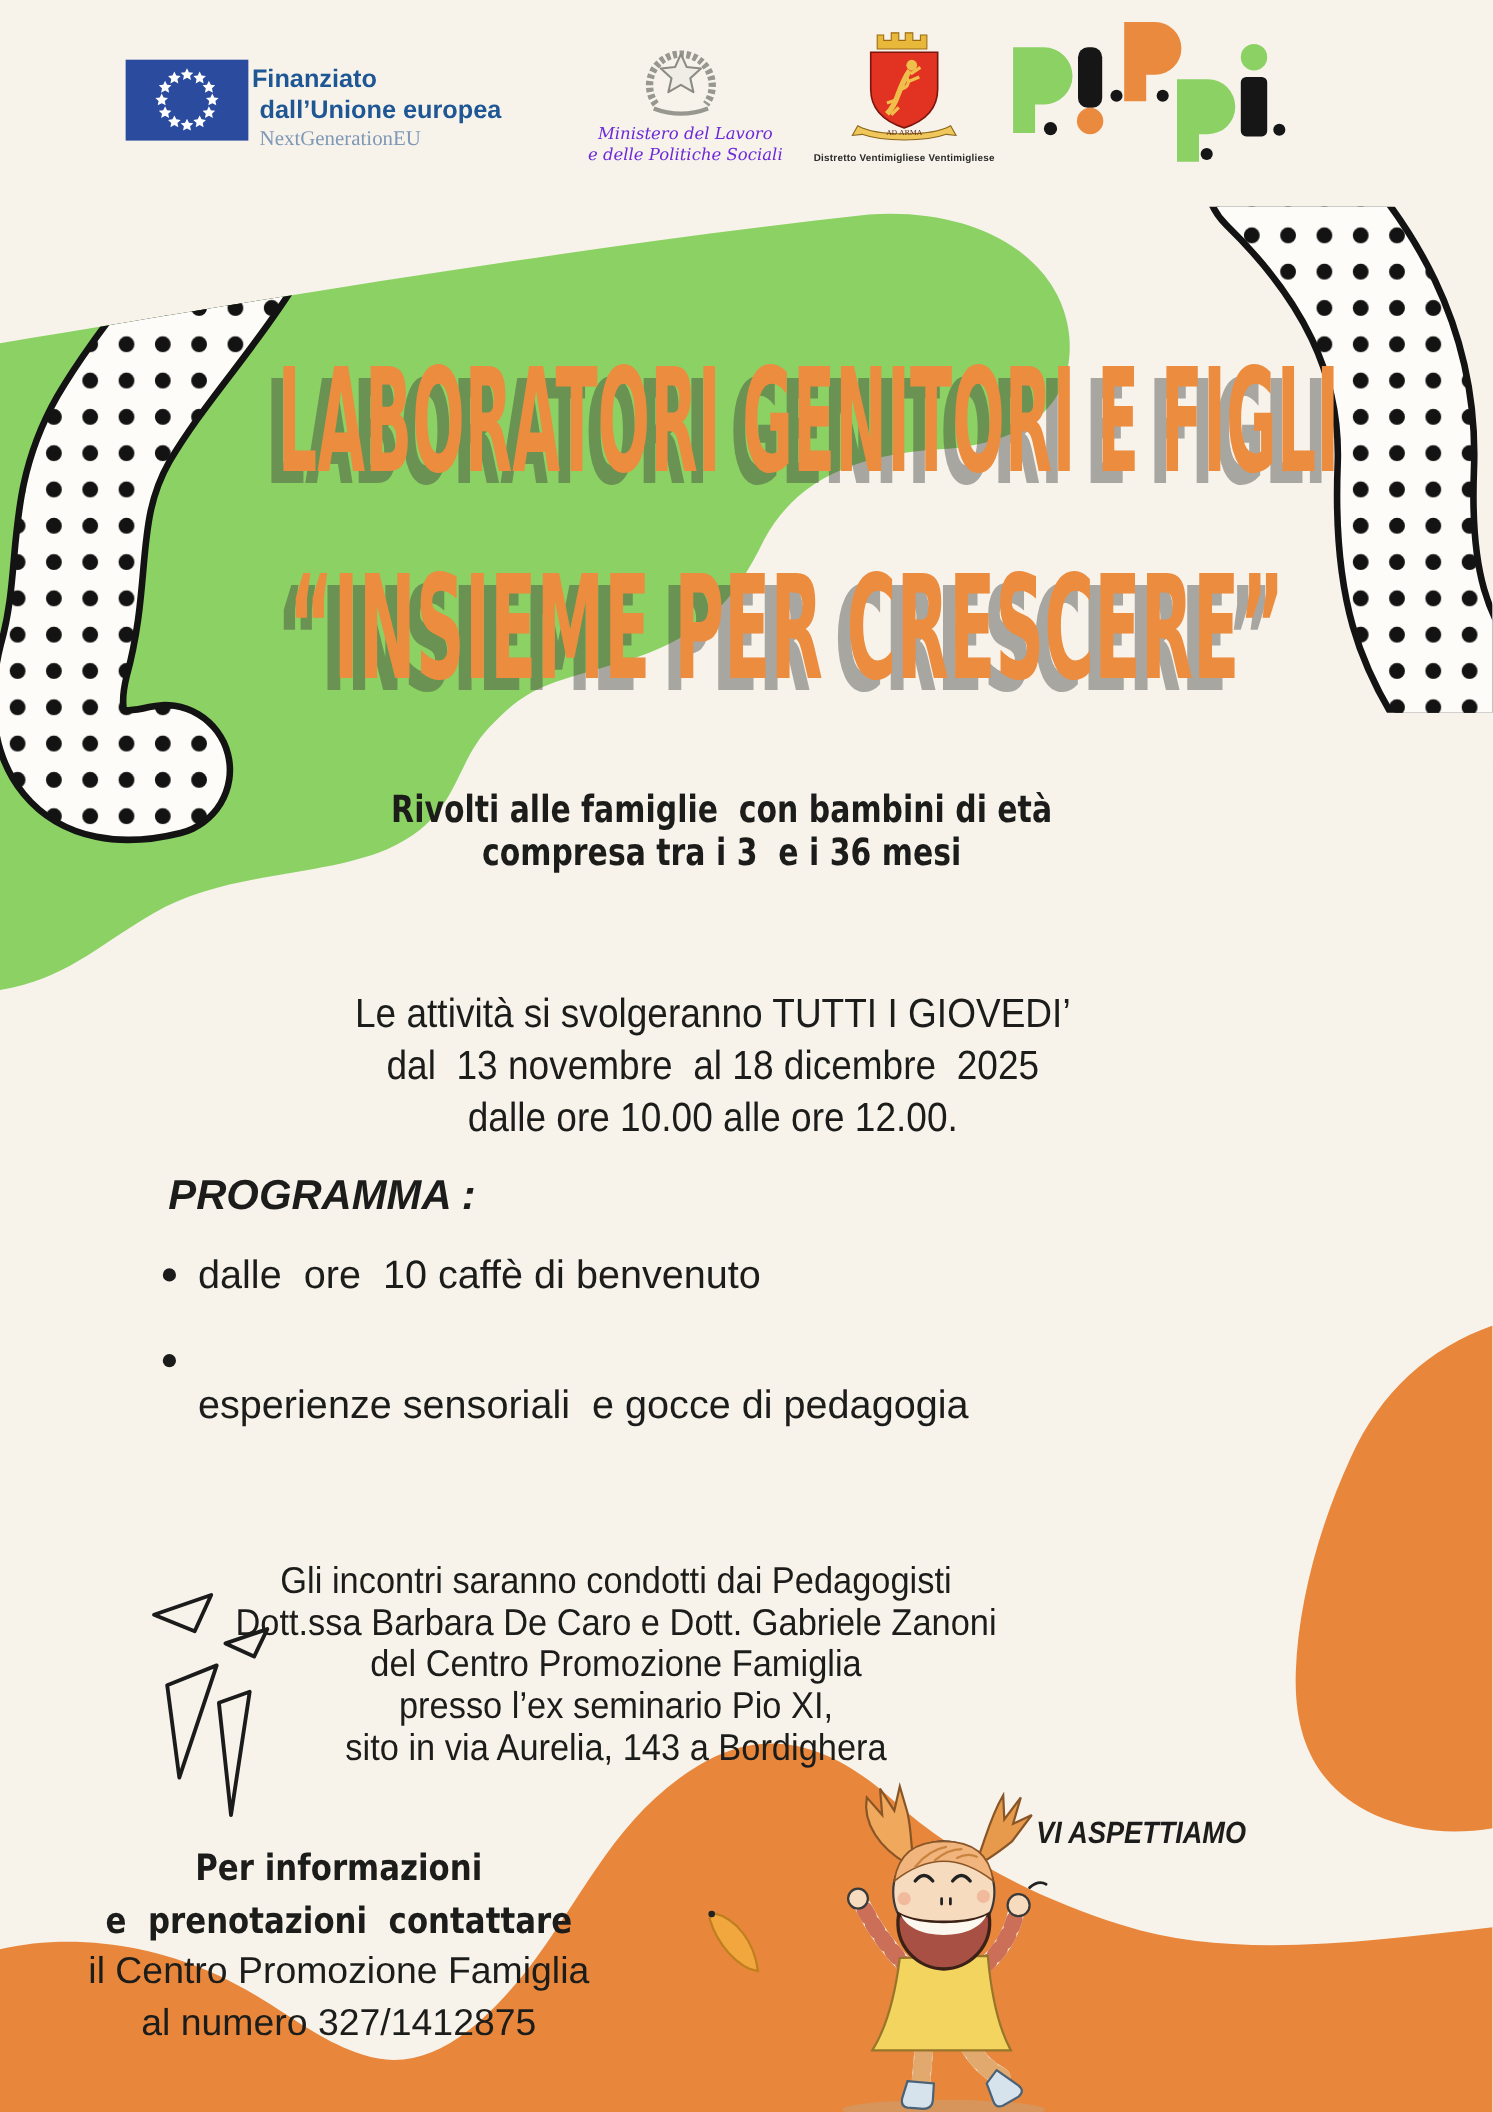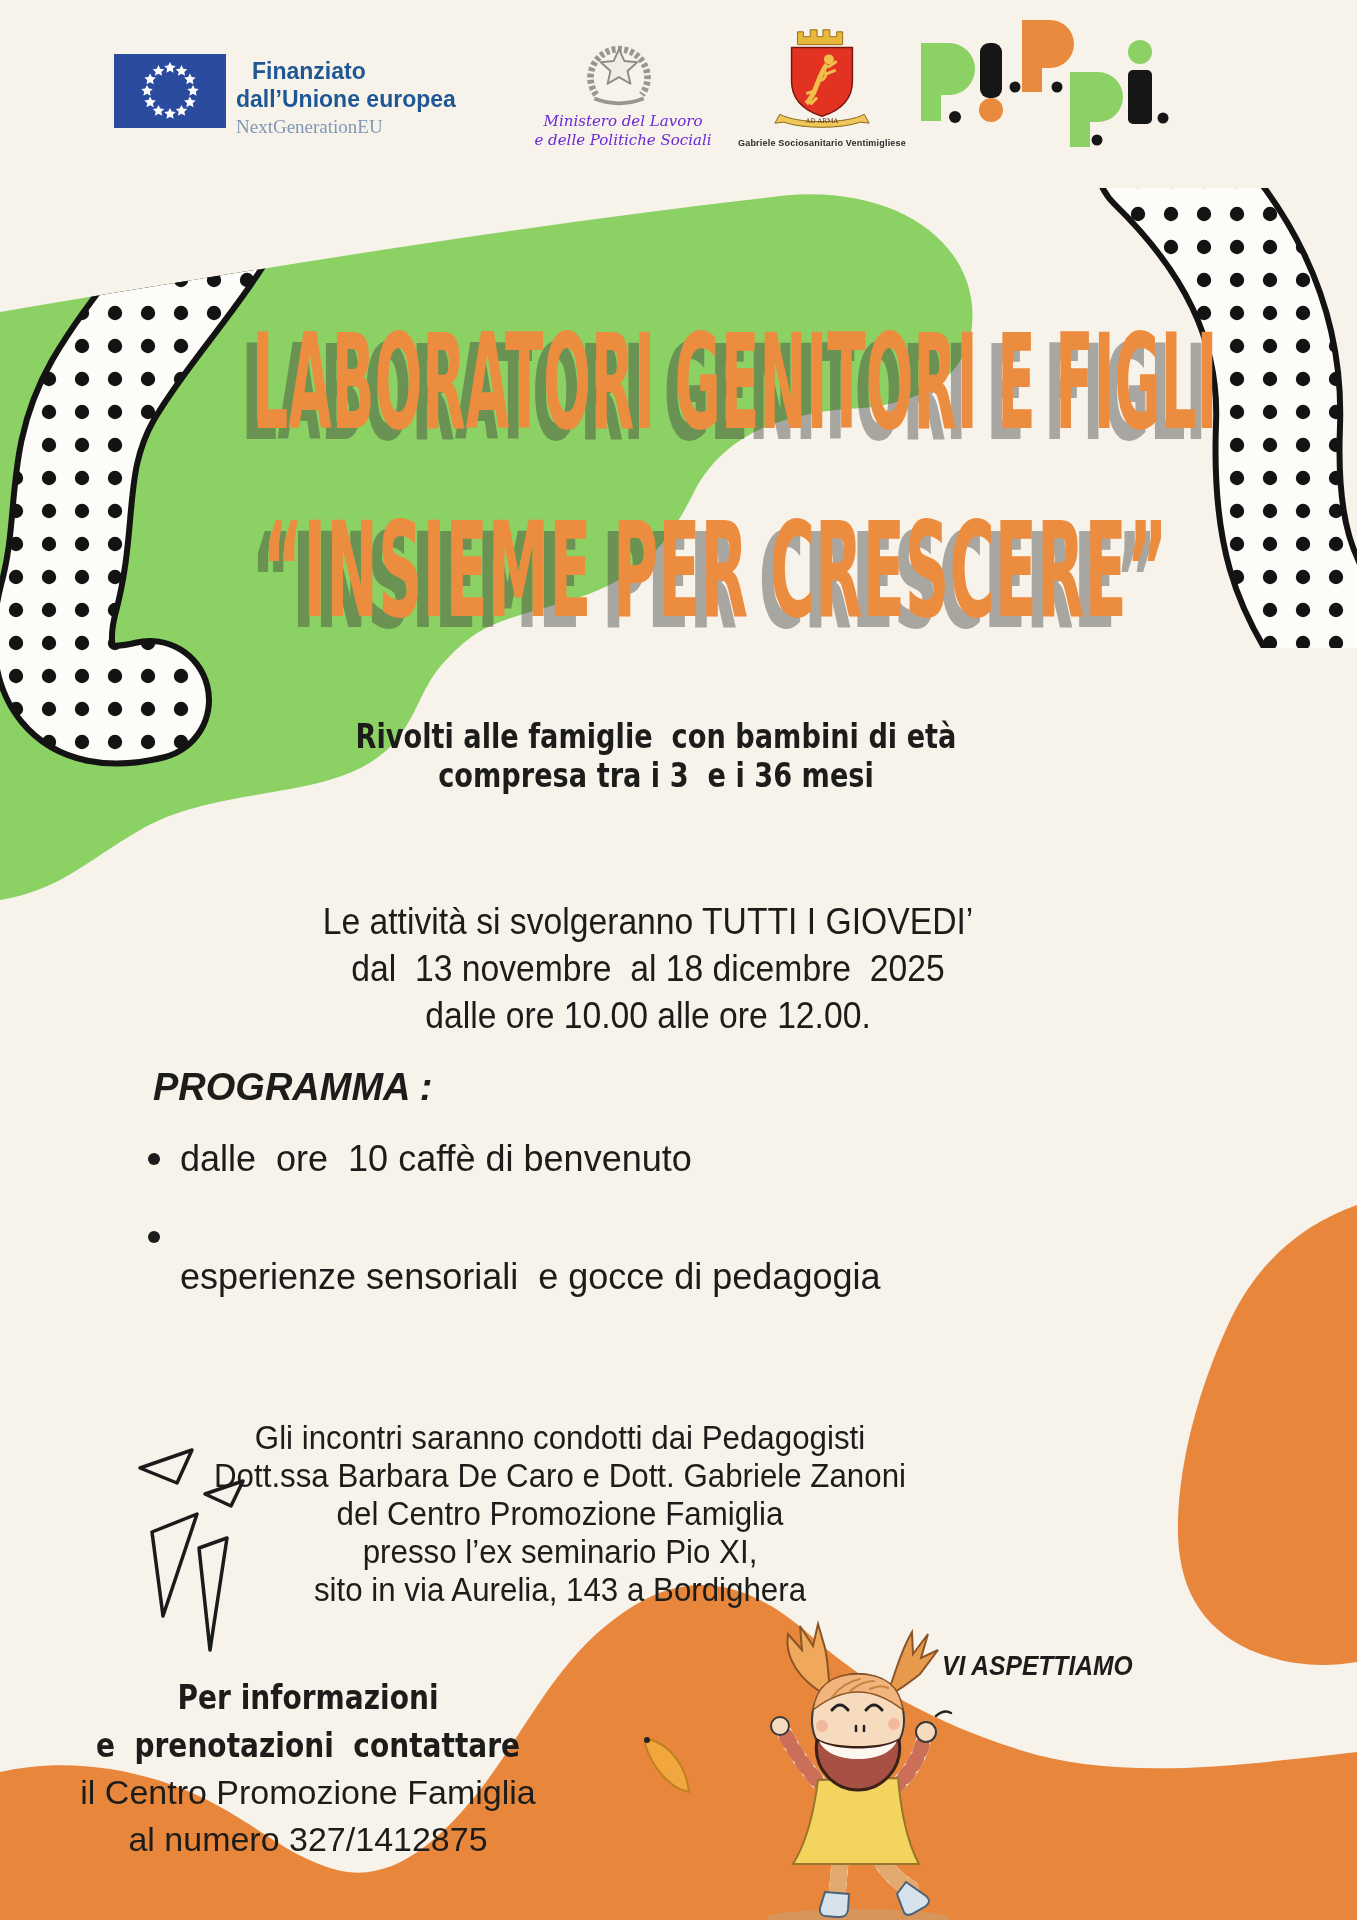--- a/index.html
+++ b/index.html
@@ -125,21 +125,21 @@
     <use href="#st" x="79" y="37"></use>
       <use href="#st" x="75.9" y="48.5"></use>
       <use href="#st" x="67.5" y="56.9"></use>
     <use href="#st" x="56" y="60"></use>
       <use href="#st" x="44.5" y="56.9"></use>
       <use href="#st" x="36.1" y="48.5"></use>
     <use href="#st" x="33" y="37"></use>
       <use href="#st" x="36.1" y="25.5"></use>
       <use href="#st" x="44.5" y="17.1"></use>
   </svg>
-  <div class="t eu-t1" style="left:252px;top:58px;text-align:right;">Finanziato</div>
+  <div class="t eu-t1" style="left:229px;top:58px;text-align:right;">Finanziato</div>
   <div class="t eu-t1" style="left:236px;top:86px;">dall’Unione europea</div>
   <div class="t eu-t3" style="left:236px;top:116px;font-family:Liberation Serif, serif;">NextGenerationEU</div>
 
   <svg class="lay" style="left:581px;top:32px;" width="76" height="80" viewBox="0 0 80 84">
     <path d="M16 66 A 30 30 0 1 1 64 66" stroke="#97978F" stroke-width="7" fill="none" stroke-dasharray="4 2.5"></path>
     <path d="M40 18 L45.6 30.4 59.2 31.8 49 41 52 54.4 40 47.4 28 54.4 31 41 20.8 31.8 34.4 30.4 Z" fill="#EFEDE6" stroke="#8b8b84" stroke-width="2" stroke-linejoin="round"></path>
     <path d="M14 70 Q 40 80 66 70" stroke="#97978F" stroke-width="4" fill="none"></path>
   </svg>
   <div class="t min-t ctr" style="left:623px;top:112px;">Ministero del Lavoro</div>
   <div class="t min-t ctr" style="left:623px;top:131px;">e delle Politiche Sociali</div>
@@ -148,21 +148,21 @@
     <path d="M30 27 v-13 h6 v5 h7 v-7 h7 v7 h6 v-7 h7 v7 h7 v-5 h6 v13 z" fill="#E8B83A" stroke="#9a6b12" stroke-width="1"></path>
     <path d="M24 30 h62 v34 q0 26 -31 36 q-31 -10 -31 -36 z" fill="#E23222" stroke="#7c150c" stroke-width="1.5"></path>
     <g stroke="#F0BE4A" fill="none">
       <circle cx="62" cy="42" r="5" fill="#F0BE4A" stroke="none"></circle>
       <path d="M60 47 C 55 54 52 62 49 70 C 47 76 44 82 39 87" stroke-width="5"></path>
       <path d="M61 50 L70 44 M59 57 L69 53 M48 74 L39 77 M50 81 L43 88 M50 64 C 58 64 61 58 57 53" stroke-width="3"></path>
     </g>
     <path d="M12 98 C 30 108 80 108 98 98 L 103 107 94 106 C 75 113 35 113 16 106 L 7 107 Z" fill="#EFC75A" stroke="#8a651a" stroke-width="1"></path>
     <text x="55" y="107" text-anchor="middle" font-size="6.5" font-family="DejaVu Serif" fill="#5c2c10">AD ARMA</text>
   </svg>
-  <div class="t dist ctr" style="left:822px;top:138px;">Gabriele Sociosanitario Ventimigliese</div>
+  <div class="t dist ctr" style="left:822px;top:138px;">Distretto Ventimigliese Ventimigliese</div>
 
   <svg class="lay" style="left:917px;top:16px;" width="258" height="134" viewBox="0 0 258 134">
     <path d="M4 27 h20 v78 h-20 z M24 27 h8 a26 26 0 0 1 0 52 h-8 z" fill="#8BD164"></path>
     <circle cx="38" cy="101" r="6" fill="#161616"></circle>
     <rect x="63" y="27" width="22" height="55" rx="9" fill="#161616"></rect>
     <circle cx="74" cy="94" r="12" fill="#EA8A3E"></circle>
     <circle cx="98" cy="71" r="5.5" fill="#161616"></circle>
     <path d="M105 4 h20 v72 h-20 z M125 4 h8 a24 24 0 0 1 0 48 h-8 z" fill="#EA8A3E"></path>
     <circle cx="140" cy="71" r="5.5" fill="#161616"></circle>
     <path d="M153 56 h20 v75 h-20 z M173 56 h8 a25 25 0 0 1 0 50 h-8 z" fill="#8BD164"></path>

